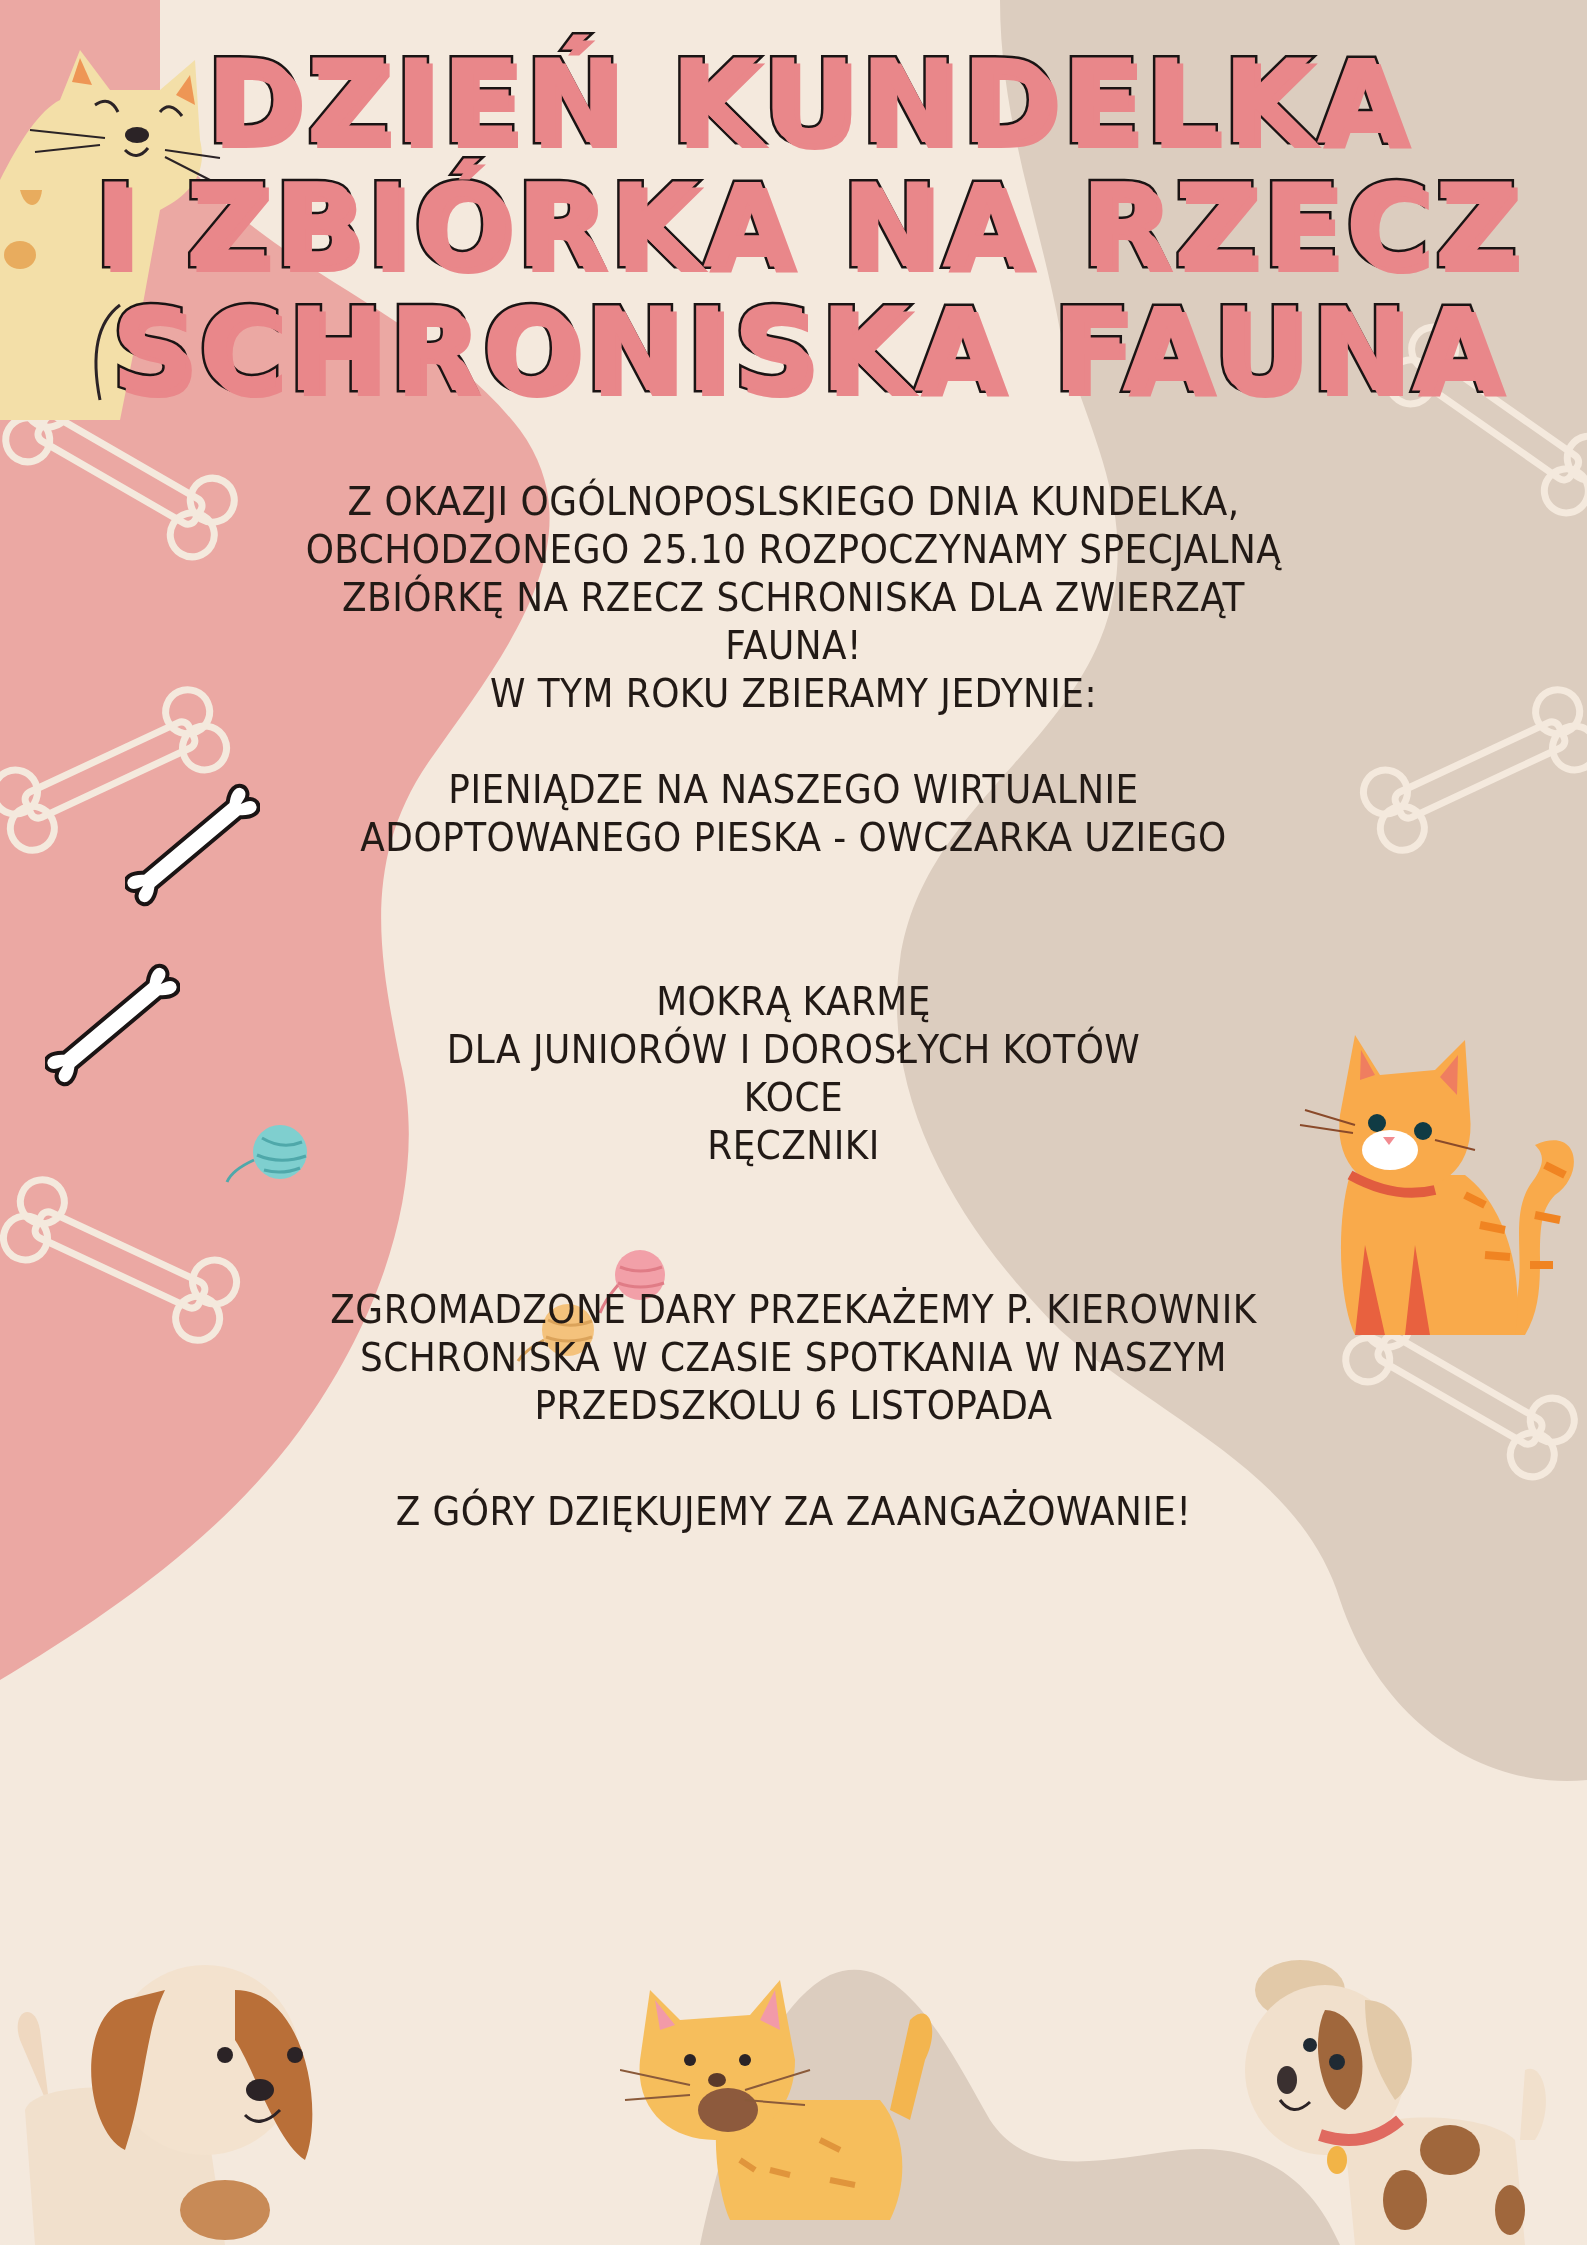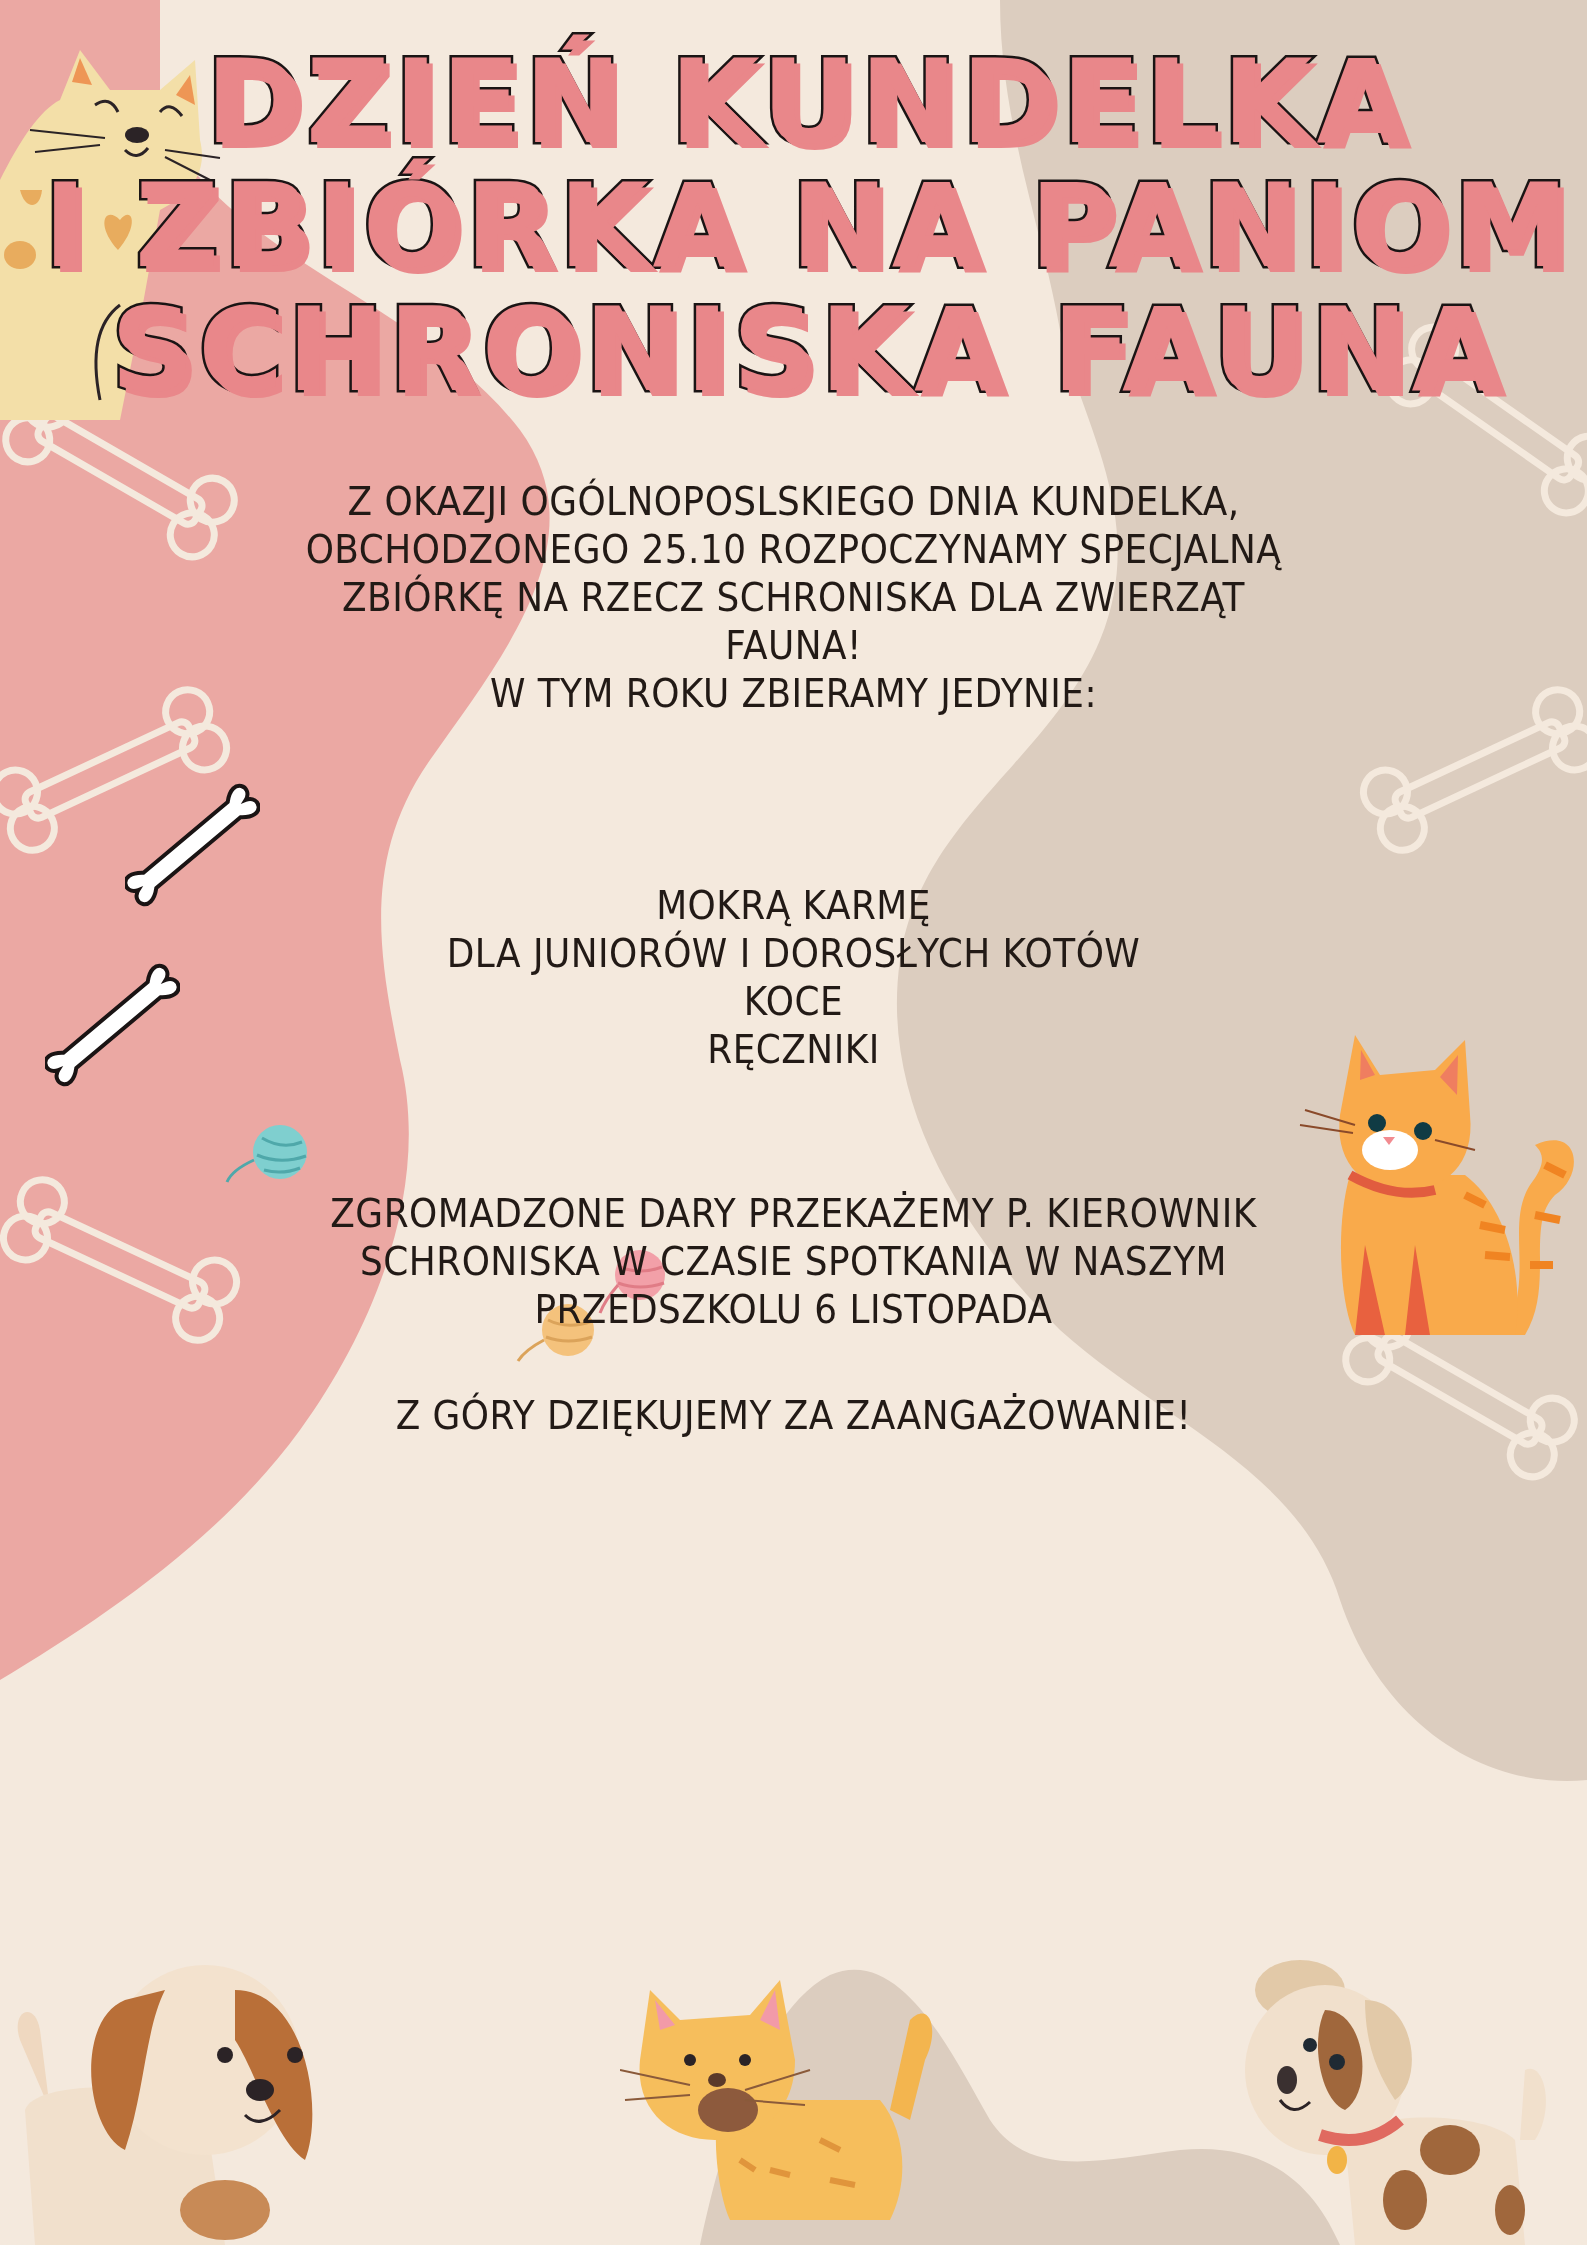--- a/index.html
+++ b/index.html
@@ -86,21 +86,21 @@
   <path d="M125 130 Q137 142 148 128" stroke="#2b2326" stroke-width="3" fill="none"></path>
   <path d="M30 110 L105 118 M35 132 L100 125 M165 130 L220 138 M165 137 L210 160" stroke="#2b2326" stroke-width="2" fill="none"></path>
   <path d="M120 200 C105 185 95 205 118 230 C140 205 132 185 120 200 Z" fill="#e8ac5e"></path>
   <ellipse cx="20" cy="235" rx="16" ry="14" fill="#e8ac5e"></ellipse>
   <path d="M20 170 C25 190 40 190 42 170 Z" fill="#e8ac5e"></path>
   <path d="M120 285 C100 300 90 330 100 380" stroke="#2b2326" stroke-width="3" fill="none"></path>
 </svg>
 
 <div class="title">
   <span class="title-line">DZIEŃ KUNDELKA</span>
-  <span class="title-line">I ZBIÓRKA NA PANIOM</span>
+  <span class="title-line">I ZBIÓRKA NA RZECZ</span>
   <span class="title-line">SCHRONISKA FAUNA</span>
 </div>
 
 <svg class="deco" style="left:125px;top:780px" width="135" height="130" viewBox="0 0 135 130">
   <g transform="translate(67,65) rotate(-40)" fill="#ffffff" stroke="#1a1414" stroke-width="4">
     <path d="M-55 -10 C-75 -28 -85 -5 -70 0 C-85 5 -75 28 -55 10 L55 10 C75 28 85 5 70 0 C85 -5 75 -28 55 -10 Z"></path>
   </g>
 </svg>
 <svg class="deco" style="left:45px;top:960px" width="135" height="130" viewBox="0 0 135 130">
   <g transform="translate(67,65) rotate(-40)" fill="#ffffff" stroke="#1a1414" stroke-width="4">
@@ -142,20 +142,24 @@
 
 <div class="body-text">
   <div>
     <p>Z OKAZJI OGÓLNOPOSLSKIEGO DNIA KUNDELKA,</p>
     <p>OBCHODZONEGO 25.10 ROZPOCZYNAMY SPECJALNĄ</p>
     <p>ZBIÓRKĘ NA RZECZ SCHRONISKA DLA ZWIERZĄT</p>
     <p>FAUNA!</p>
     <p>W TYM ROKU ZBIERAMY JEDYNIE:</p>
   </div>
   <div class="gap-s"></div>
+  <div>
+    <p>PIENIĄDZE NA NASZEGO WIRTUALNIE</p>
+    <p>ADOPTOWANEGO PIESKA - OWCZARKA UZIEGO</p>
+  </div>
   <div class="gap-m"></div>
   <div class="gap-m"></div>
   <div>
     <p>MOKRĄ KARMĘ</p>
     <p>DLA JUNIORÓW I DOROSŁYCH KOTÓW</p>
     <p>KOCE</p>
     <p>RĘCZNIKI</p>
   </div>
   <div class="gap-m"></div>
   <div class="gap-m"></div>

